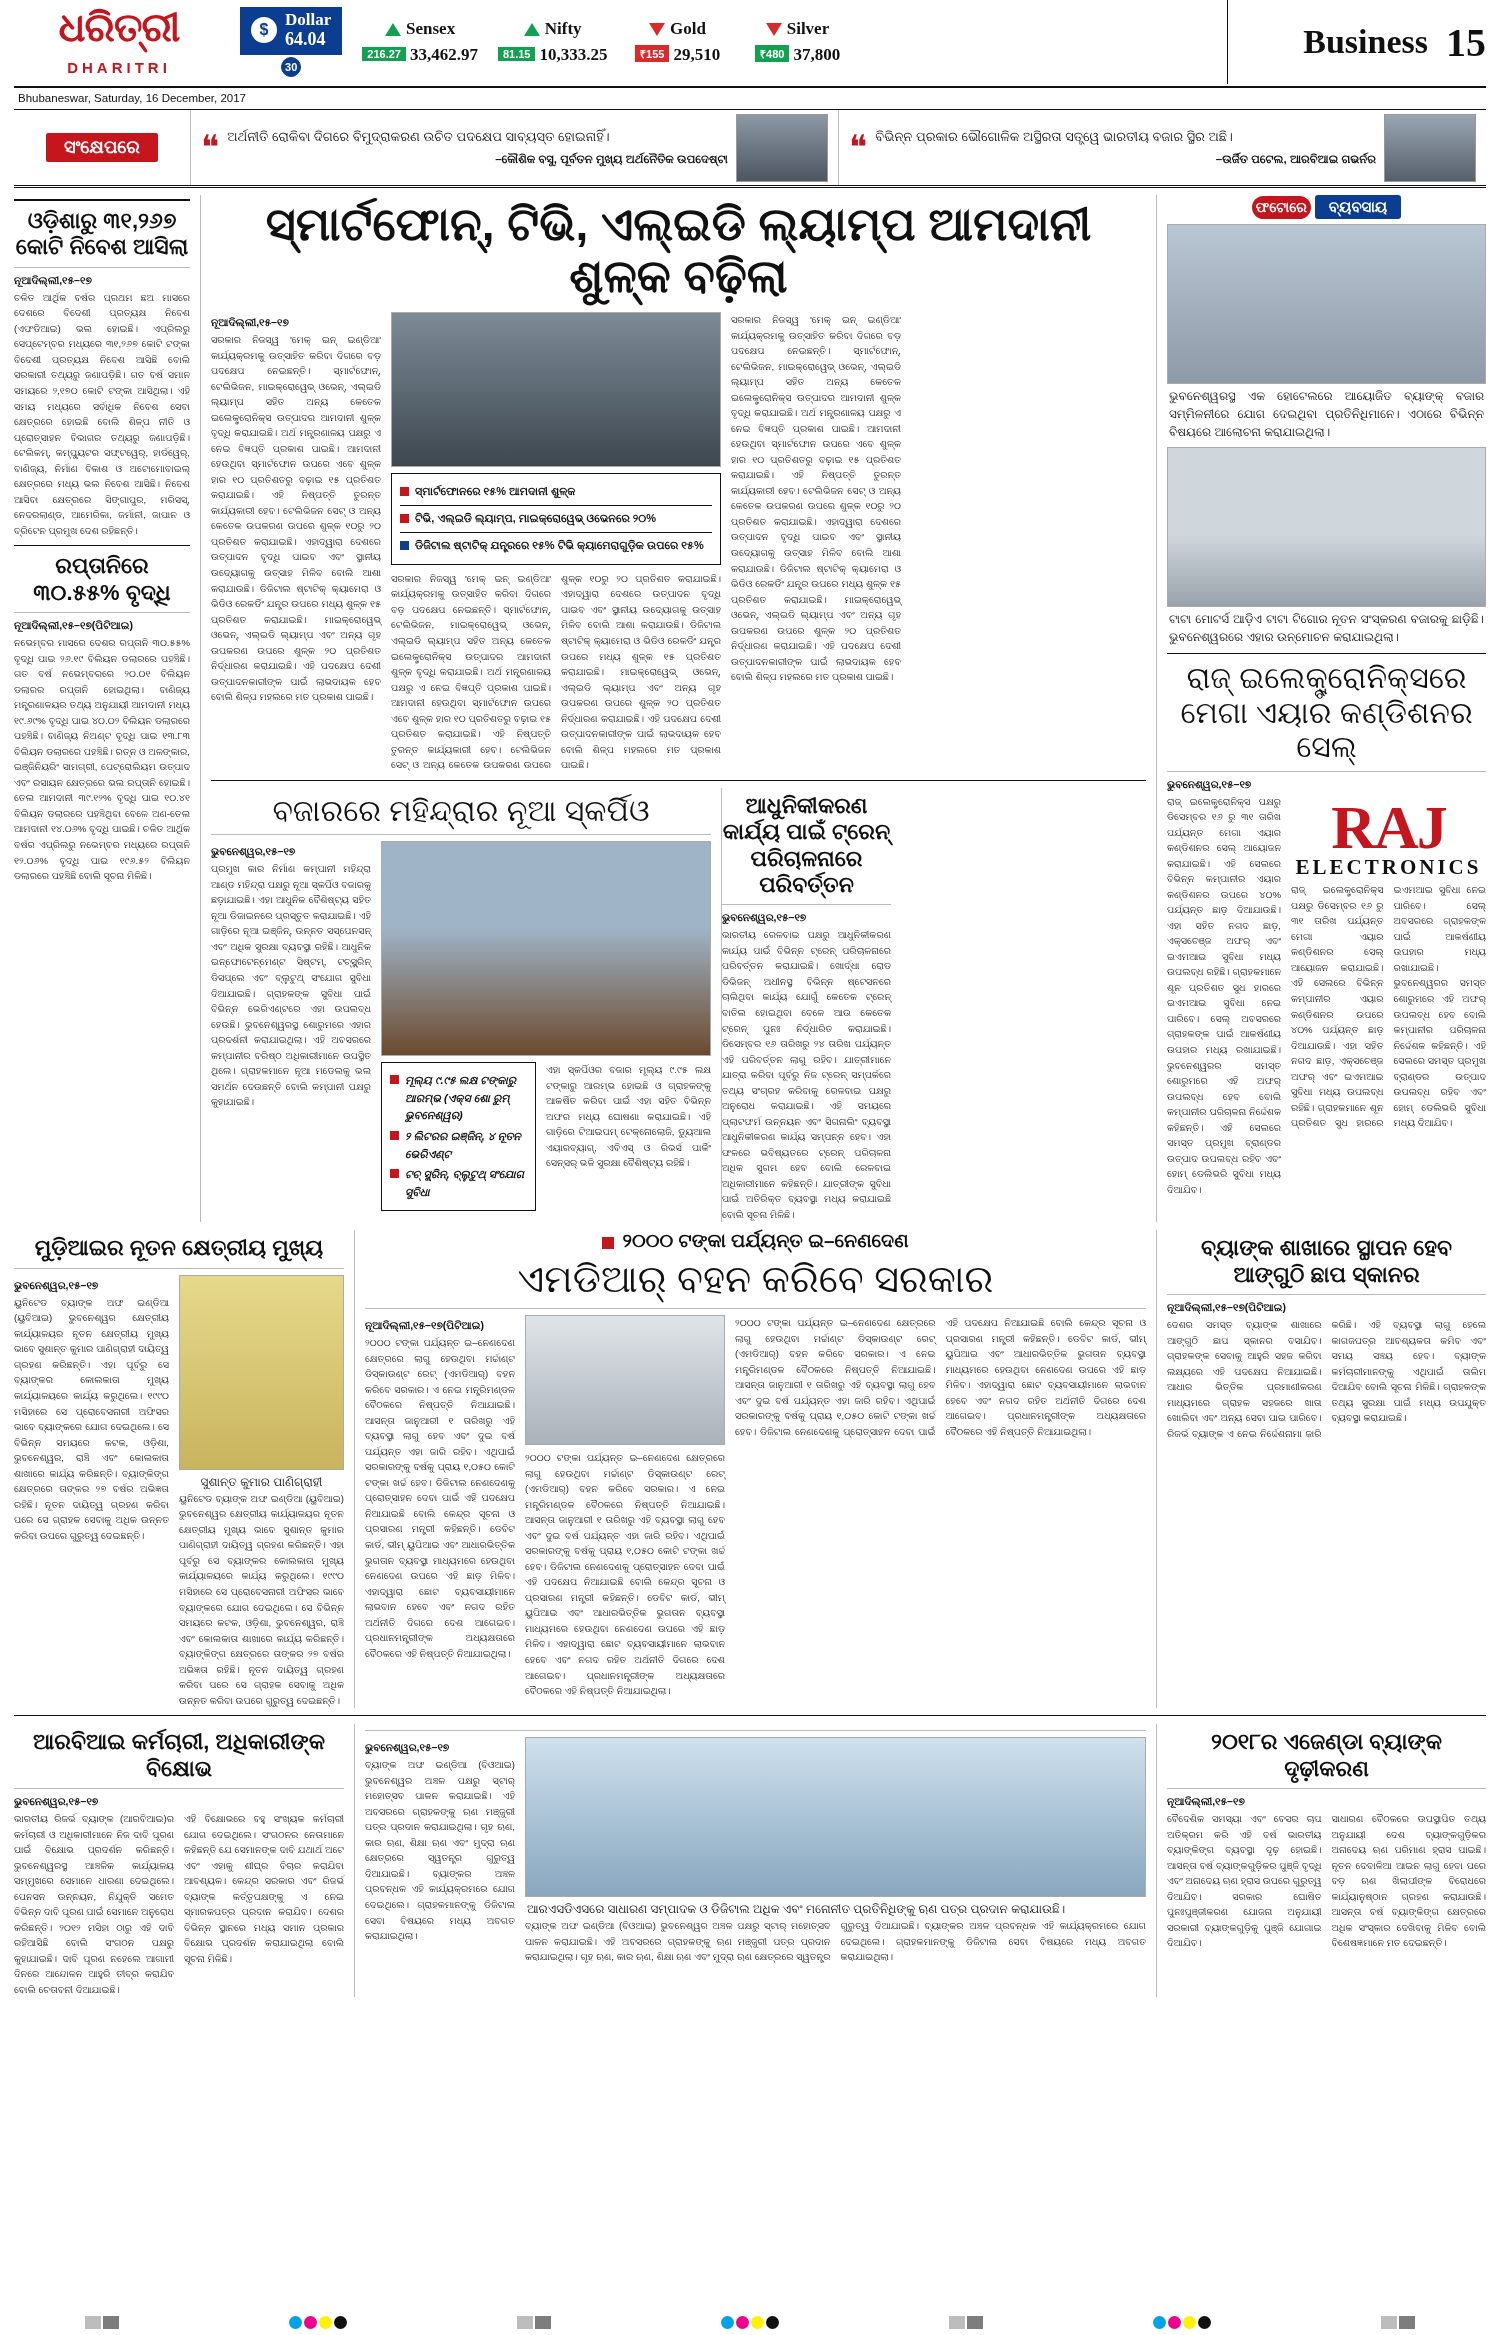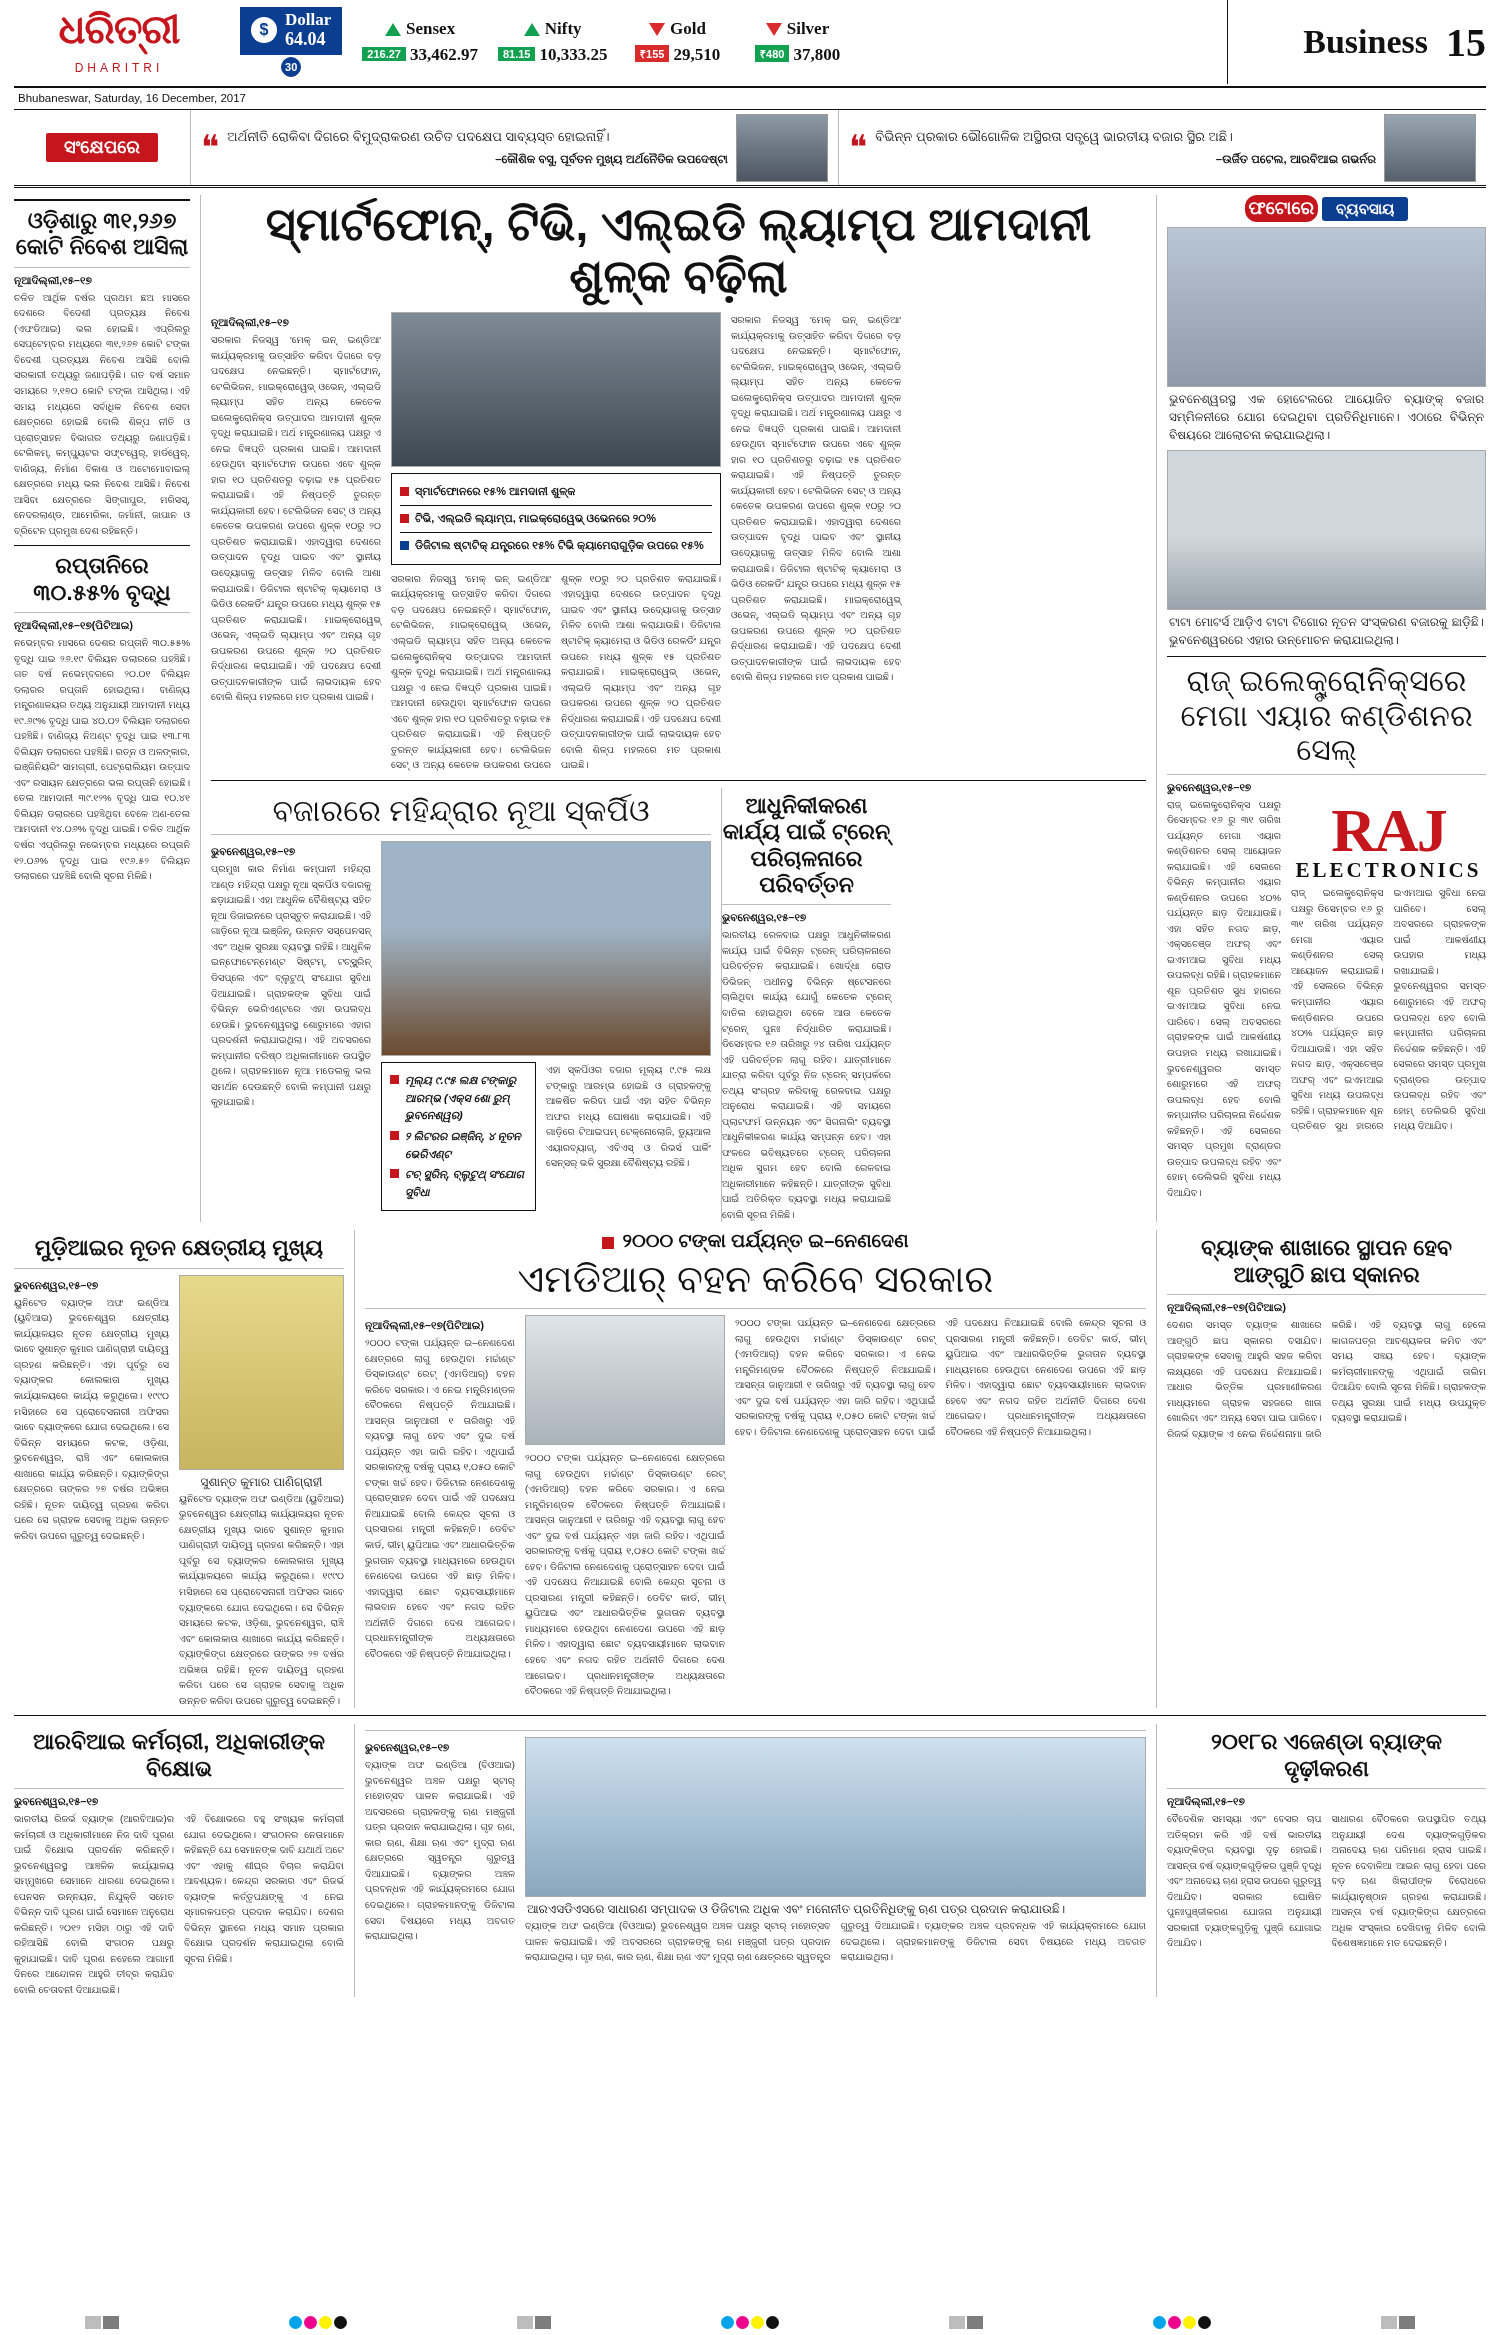--- a/index.html
+++ b/index.html
@@ -17,21 +17,21 @@
   
   .masthead {
     display:flex; align-items:stretch; height:88px; border-bottom:2px solid #111;
     padding-bottom:2px;
   }
   .logo-block { width:210px; display:flex; flex-direction:column; align-items:center; justify-content:center; }
   .logo-word {
     font-family:"Liberation Serif", serif;
     font-size:40px; font-weight:bold; color:#c4161c; letter-spacing:-1px; line-height:1;
   }
-  .logo-sub { font-size:12px; letter-spacing:4px; color:#c4161c; margin-top:11px; font-weight:normal;}
+  .logo-sub { font-size:15px; letter-spacing:4px; color:#c4161c; margin-top:11px; font-weight:bold;}
   .ticker { flex:1; display:flex; align-items:center; gap:0px; padding-left:6px; }
   .tk { display:flex; flex-direction:column; align-items:center; justify-content:center; padding:0 10px; min-width:120px;}
   .tk-top { display:flex; align-items:center; gap:5px; font-size:17px; font-weight:bold; font-family:"Liberation Serif",serif;}
   .tk-val { font-size:17px; font-weight:bold; font-family:"Liberation Serif",serif; margin-top:3px;}
   .dollarbox { background:#0b3d91; color:#fff; border:1px solid #0b3d91; padding:3px 10px 4px 10px; display:flex; align-items:center; gap:8px;}
   .dollar-circ { width:26px;height:26px;border-radius:50%;background:#fff;color:#0b3d91;font-weight:bold;display:flex;align-items:center;justify-content:center;font-size:16px;}
   .dollar-t { text-align:left; line-height:1.1;}
   .dollar-t .t1{font-size:17px;font-weight:bold;font-family:"Liberation Serif",serif;}
   .dollar-t .t2{font-size:18px;font-weight:bold;font-family:"Liberation Serif",serif;}
   .dollar-30 { width:20px;height:20px;border-radius:50%;background:#fff;color:#0b3d91;font-size:11px;display:flex;align-items:center;justify-content:center;font-weight:bold;margin-top:2px;}
@@ -83,21 +83,21 @@
   .photo { background:#ccc; position:relative; overflow:hidden; border:1px solid #aaa; }
   .cap { font-size:12px; line-height:1.5; padding:3px 2px 0; text-align:justify;}
 
   .bulletbox { border:1px solid #111; padding:6px 8px; }
   .bullet { display:flex; gap:6px; font-size:11px; font-weight:bold; line-height:1.45; margin:4px 0; align-items:flex-start;}
   .sq { width:9px;height:9px;background:#c4161c;flex:none;margin-top:3px;}
   .sq.blue{background:#0b3d91;}
   .bulletbox .divider{border-top:1px solid #111;margin:5px 0;}
 
   .photo-badge { display:flex; align-items:center; gap:4px; }
-  .tag-red { background:#c4161c;color:#fff;font-size:18px;font-weight:bold;padding:3px 4px;border-radius:12px;}
+  .tag-red { background:#c4161c;color:#fff;font-size:14px;font-weight:bold;padding:3px 4px;border-radius:12px;}
   .tag-blue { background:#0b3d91;color:#fff;font-size:15px;font-weight:bold;padding:3px 14px;border-radius:3px;}
 
   .raj-logo { text-align:center; padding:6px 0 2px;}
   .raj-logo .r1{ font-size:62px;font-weight:bold;color:#c4161c;font-family:"Liberation Serif",serif;line-height:0.9;letter-spacing:-2px;}
   .raj-logo .r2{ font-size:21px;font-weight:bold;letter-spacing:3px;font-family:"Liberation Serif",serif;}
 
   
   .bankstrip { margin-top:10px; border-top:3px double #111;border-bottom:3px double #111; padding:6px 0; display:flex;align-items:center;justify-content:center;gap:10px;}
   .bank-pill { background:#c4161c;color:#fff;font-size:22px;font-weight:bold;padding:3px 26px;border-radius:4px;display:flex;align-items:center;gap:10px;}
   .zig { flex:1; height:14px; background:

